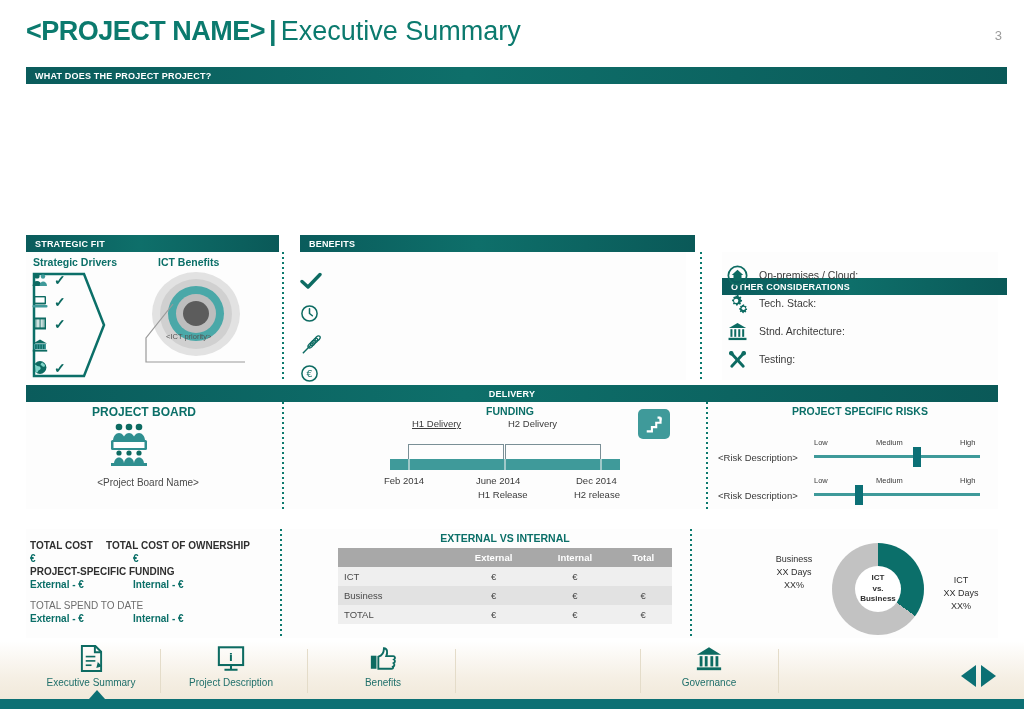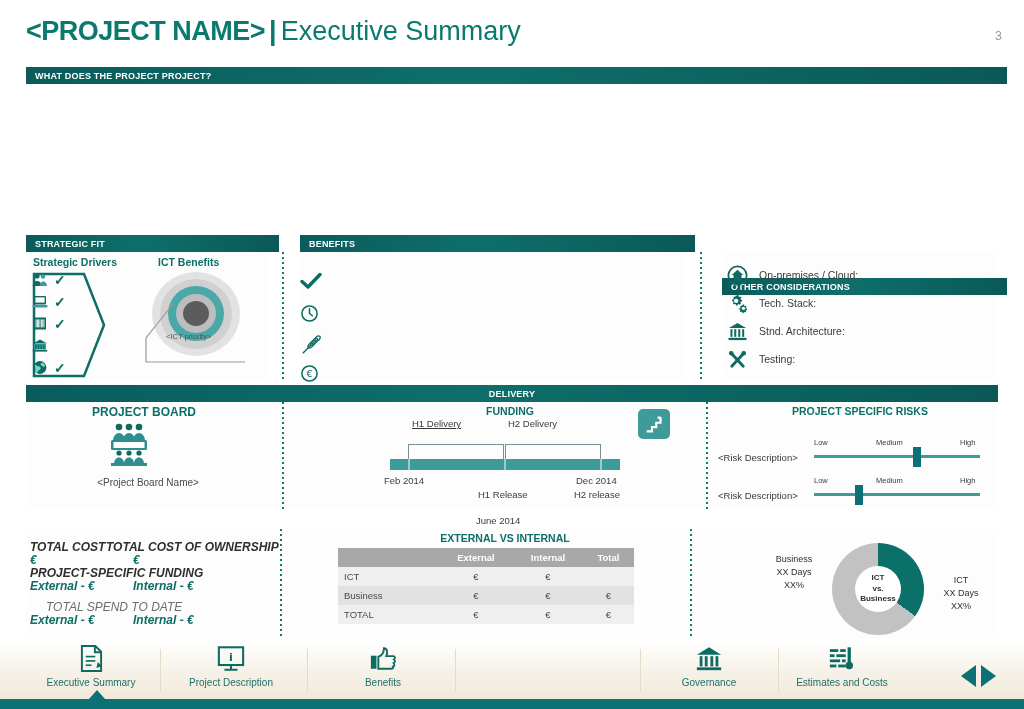--- a/index.html
+++ b/index.html
@@ -96,28 +96,28 @@
   
   #risk-head{position:absolute;left:722px;top:405px;width:276px;text-align:center;font-size:10.5px;font-weight:bold;color:#0b6f68;}
   .risk{position:absolute;left:718px;width:280px;height:34px;}
   .risk-lb{position:absolute;left:0;top:14px;font-size:9.5px;color:#3a3a3a;white-space:nowrap;}
   .scale{position:absolute;left:96px;top:0;width:166px;height:34px;}
   .scale span{position:absolute;top:0;font-size:7.5px;color:#3a3a3a;}
   .track{position:absolute;left:0;top:17px;width:166px;height:2.5px;background:#3f9a9a;}
   .thumb{position:absolute;top:9px;width:8px;height:20px;background:#0c7076;}
 
   
-  .c-l{position:absolute;font-size:12px;font-style:italic;}
+  .c-l{position:absolute;font-size:10px;}
   .bold{font-weight:bold;}
   .teal{color:#0b6f68;}
   .dark{color:#2f2f2f;}
-  .grey{color:#6d6d6d;margin-left:16px;}
+  .grey{color:#6d6d6d;}
 
   #evi-head{position:absolute;left:330px;top:532px;width:350px;text-align:center;font-size:10.5px;font-weight:bold;color:#0b6f68;}
-  #cost-table{position:absolute;left:338px;top:548px;width:296px;border-collapse:collapse;font-size:9.5px;}
+  #cost-table{position:absolute;left:338px;top:548px;width:334px;border-collapse:collapse;font-size:9.5px;}
   #cost-table th{background:#a8a8a8;color:#fff;font-weight:bold;padding:4px 6px;text-align:center;}
   #cost-table th:first-child{text-align:left;width:34%;}
   #cost-table td{padding:4px 6px;text-align:center;color:#4a4a4a;}
   #cost-table td:first-child{text-align:left;}
   #cost-table tbody tr:nth-child(odd){background:#efefef;}
   #cost-table tbody tr:nth-child(even){background:#e2e2e2;}
 
   #donut-wrap{position:absolute;left:760px;top:540px;width:240px;height:98px;}
   #donut{position:absolute;left:72px;top:3px;width:92px;height:92px;border-radius:50%;}
   #donut-hole{position:absolute;left:95px;top:26px;width:46px;height:46px;border-radius:50%;background:#fff;
@@ -370,21 +370,21 @@
   <div id="sch">
     <div class="sch-lb" style="left:22px;top:0;text-decoration:underline;">H1 Delivery</div>
     <div class="sch-lb" style="left:118px;top:0;">H2 Delivery</div>
     <div class="brace" style="left:18px;width:94px;"></div>
     <div class="brace" style="left:115px;width:94px;"></div>
     <div class="timeline"></div>
     <div class="tick" style="left:18px;"></div>
     <div class="tick" style="left:114px;"></div>
     <div class="tick" style="left:210px;"></div>
     <div class="sch-lb" style="left:-6px;top:57px;">Feb 2014</div>
-    <div class="sch-lb" style="left:86px;top:57px;margin-top:40px;">June 2014</div>
+    <div class="sch-lb" style="left:86px;top:57px;">June 2014</div>
     <div class="sch-lb" style="left:88px;top:71px;">H1 Release</div>
     <div class="sch-lb" style="left:186px;top:57px;">Dec 2014</div>
     <div class="sch-lb" style="left:184px;top:71px;">H2 release</div>
   </div>
   <div id="steps-icon">
     <svg viewBox="0 0 24 22" width="21" height="19">
         <path d="M3 19 H9 V14 H14 V9 H19 V3" fill="none" stroke="#fff" stroke-width="2.4" stroke-linejoin="miter"></path>
         <path d="M19 3 l-3.5 0 M19 3 l0 3.5" stroke="#fff" stroke-width="2.4" fill="none"></path>
       </svg>
   </div>
@@ -530,39 +530,20 @@
               <rect x="5" y="11.5" width="3" height="11"></rect>
               <rect x="10.5" y="11.5" width="3" height="11"></rect>
               <rect x="16.5" y="11.5" width="3" height="11"></rect>
               <rect x="22" y="11.5" width="3" height="11"></rect>
             </g>
             <rect x="2" y="23.5" width="26" height="3" fill="#0d6b62"></rect>
           </svg>
       </span>
       <span class="nav-lb">Governance</span>
     </div>
-    <div class="nav-item" style="left:769px">
-      <span class="nav-ic">
-        <svg viewBox="0 0 30 28" width="28" height="27">
-            <g fill="#0d6b62">
-              <rect x="2" y="4" width="9" height="3"></rect>
-              <rect x="13" y="4" width="6" height="3"></rect>
-              <rect x="2" y="9.5" width="5" height="3"></rect>
-              <rect x="9" y="9.5" width="10" height="3"></rect>
-              <rect x="2" y="15" width="11" height="3"></rect>
-              <rect x="15" y="15" width="4" height="3"></rect>
-              <rect x="2" y="20.5" width="7" height="3"></rect>
-              <rect x="11" y="20.5" width="8" height="3"></rect>
-              <rect x="21" y="2" width="3.5" height="16"></rect>
-              <circle cx="22.8" cy="21.5" r="4"></circle>
-            </g>
-          </svg>
-      </span>
-      <span class="nav-lb">Estimates and Costs</span>
-    </div>
 
     <div id="active-arrow"></div>
     <div id="arrows">
       <div class="tri l"></div>
       <div class="tri r"></div>
     </div>
     <div id="nav-bar"></div>
   </div>
 
 </div>

